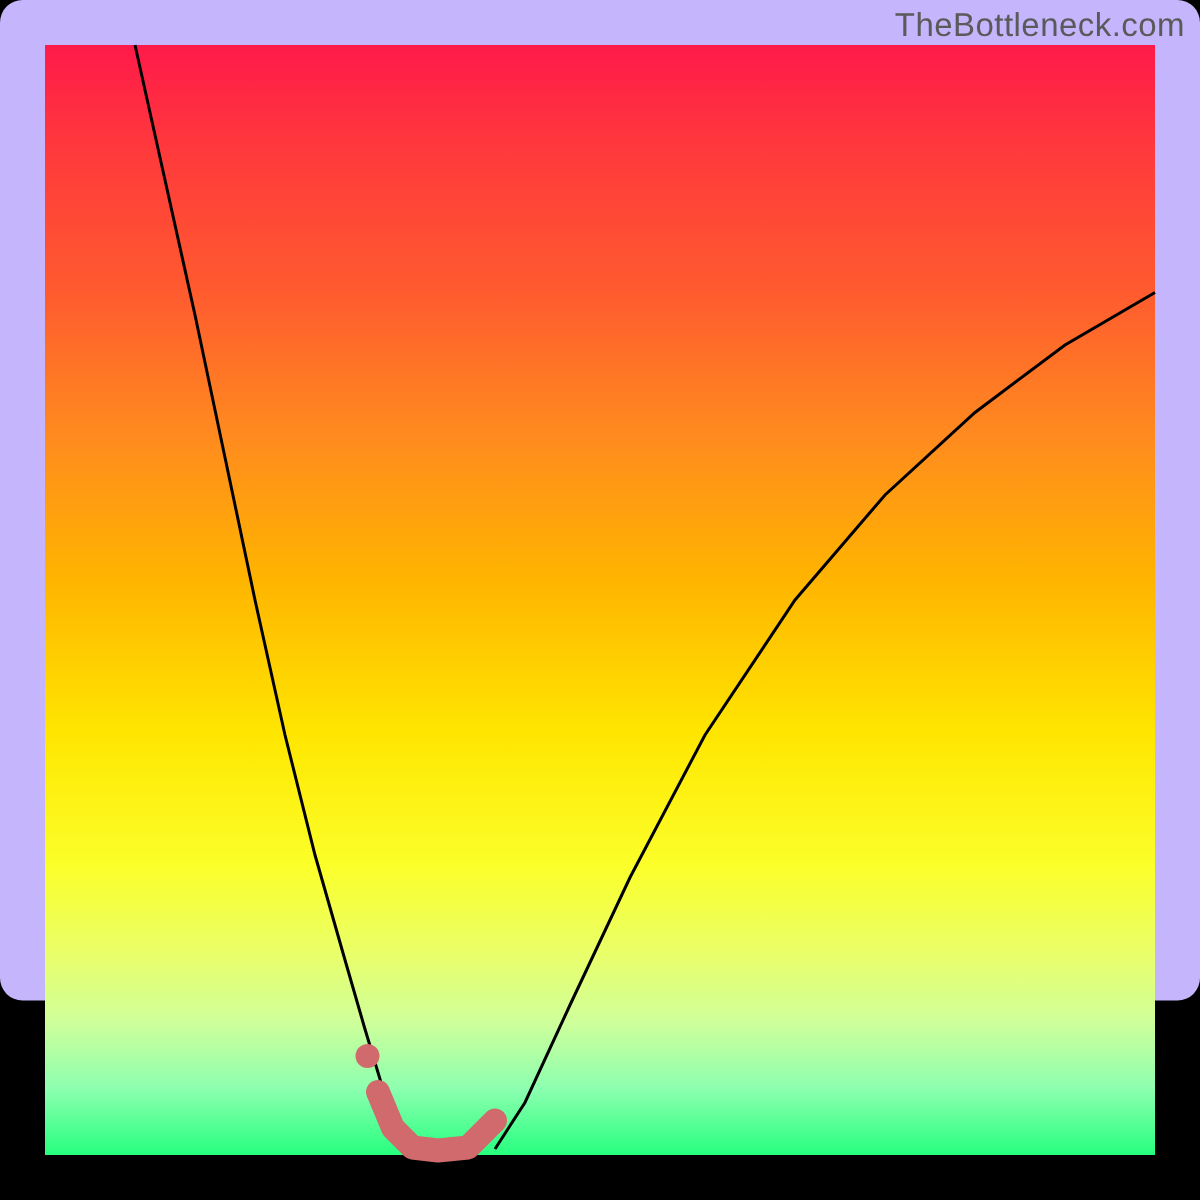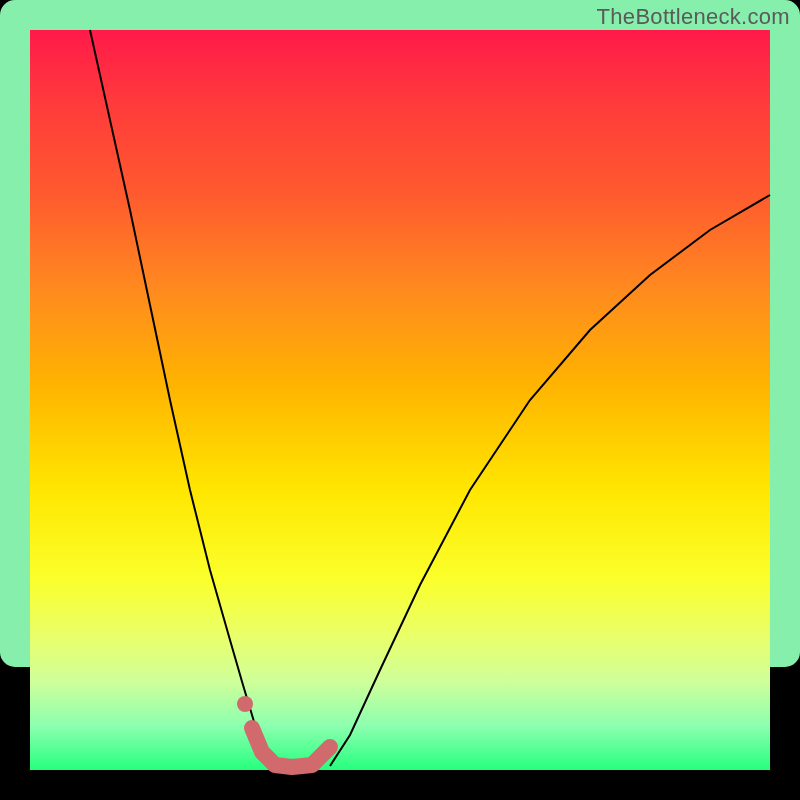--- a/index.html
+++ b/index.html
@@ -8,21 +8,21 @@
     width: 800px;
     height: 800px;
     overflow: hidden;
     background: #000;
     font-family: Arial, Helvetica, sans-serif;
   }
   .stage {
     position: relative;
     width: 800px;
     height: 667px;
-    background: #86efac;
+    background: #c4b5fd;
     border-radius: 15px;
   }
   .plot-frame {
     position: absolute;
     left: 30px;
     top: 30px;
     width: 740px;
     height: 740px;
     background: linear-gradient(to bottom,
       #ff1a4a 0%,

